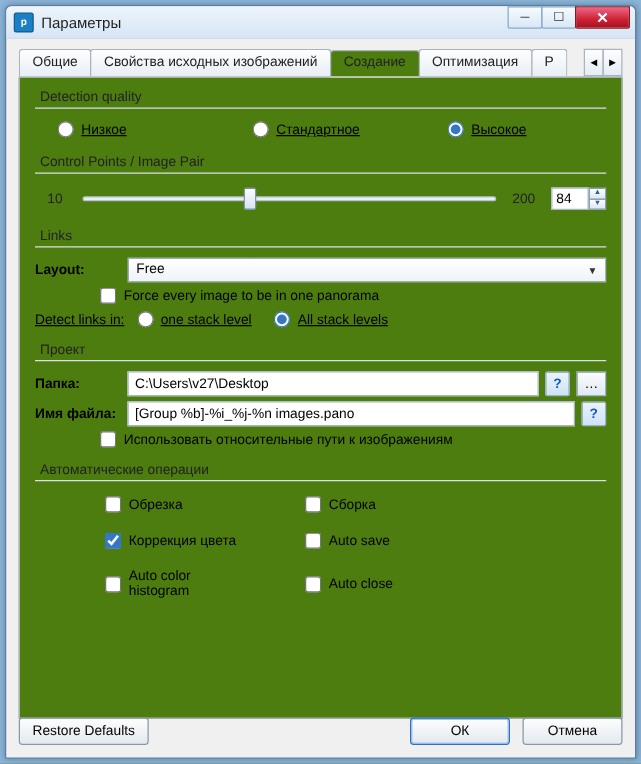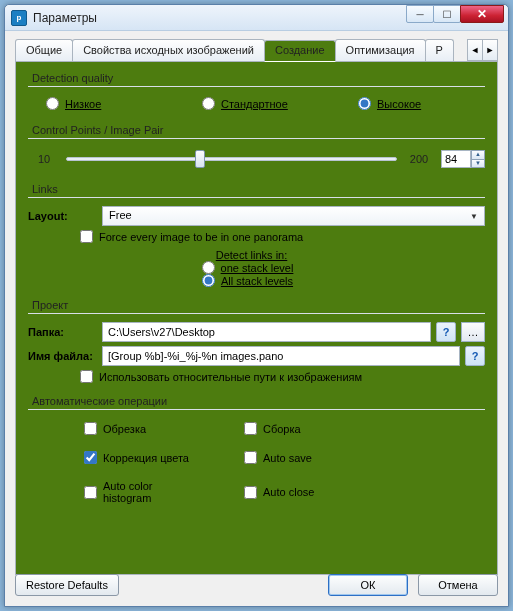--- a/index.html
+++ b/index.html
@@ -258,21 +258,21 @@
           <span class="lbl">Layout:</span>
           <div class="select">
             <span>Free</span>
             <span class="arrow">▼</span>
           </div>
         </div>
         <label class="chkline">
           <input type="checkbox" style="">
           <span>Force every image to be in one panorama</span>
         </label>
-        <div class="row tight" style="margin-top:6px;flex-direction:column;">
+        <div class="row tight" style="margin-top:6px;">
           <span style="margin-right:10px;">Detect links in:</span>
           <label class="radio-opt">
             <input type="radio" name="dl" style="">
             <span>one stack level</span>
           </label>
           <label class="radio-opt">
             <input type="radio" name="dl" checked="" style="">
             <span>All stack levels</span>
           </label>
         </div>

